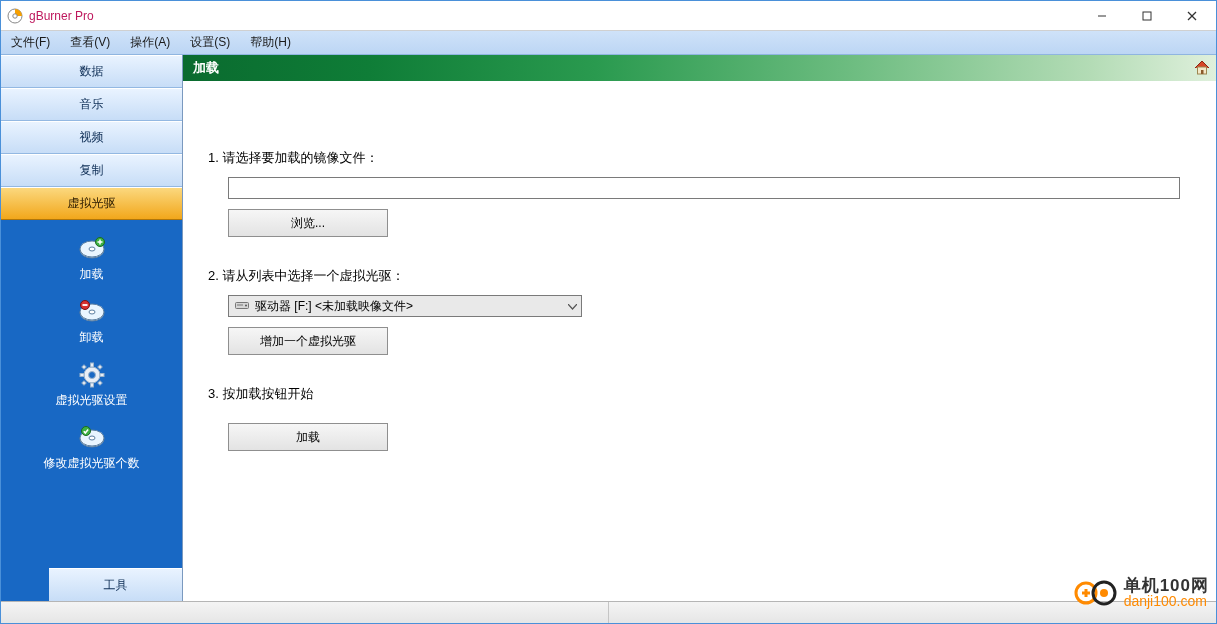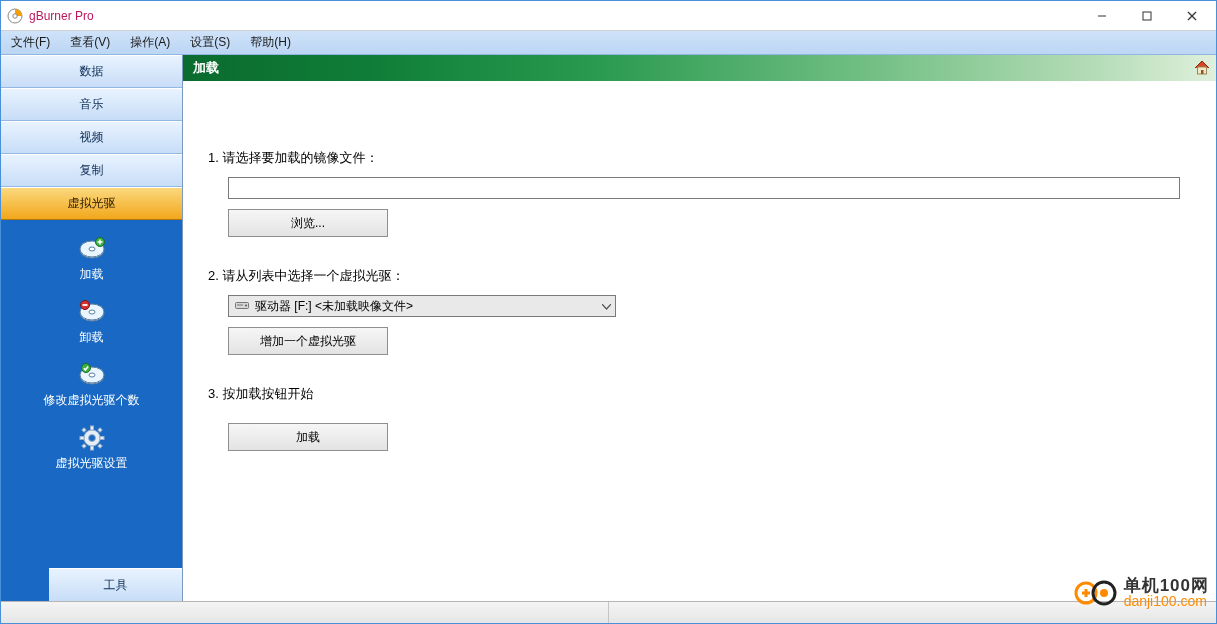--- a/index.html
+++ b/index.html
@@ -152,21 +152,21 @@
       color: #000;
       display: inline-flex;
       align-items: center;
       justify-content: center;
       margin-left: 20px;
       margin-top: 10px;
       padding: 0 10px;
     }
     .drive-select {
       position: relative;
-      width: 388px;
+      width: 354px;
       height: 22px;
       border: 1px solid #7a7a7a;
       background: #e9e9e9;
       display: flex;
       align-items: center;
       padding: 0 22px 0 6px;
       margin-left: 20px;
       font-size: 12px;
       gap: 6px;
     }
@@ -279,51 +279,51 @@
         <span class="ic">
           <svg width="30" height="26" viewBox="0 0 30 26">
             <ellipse cx="15" cy="14" rx="12" ry="8" fill="#d8e7f4" stroke="#5b7ea0"></ellipse>
             <ellipse cx="15" cy="13" rx="12" ry="8" fill="#e9f5ff" stroke="#5b7ea0"></ellipse>
             <ellipse cx="15" cy="13" rx="3" ry="2" fill="#fff" stroke="#5b7ea0"></ellipse>
             <circle cx="8" cy="6" r="4.5" fill="#d63030" stroke="#7a1313"></circle>
             <path d="M5.5 6 h5" stroke="#fff" stroke-width="1.8"></path>
           </svg>
         </span>
         <span>卸载</span>
-      </div>
-      <div class="sb-task">
-        <span class="ic">
-          <svg width="30" height="26" viewBox="0 0 30 26">
-            <ellipse cx="15" cy="14" rx="12" ry="8" fill="#d8e7f4" stroke="#5b7ea0"></ellipse>
-            <ellipse cx="15" cy="13" rx="12" ry="8" fill="#e9f5ff" stroke="#5b7ea0"></ellipse>
-            <ellipse cx="15" cy="13" rx="3" ry="2" fill="#fff" stroke="#5b7ea0"></ellipse>
-            <circle cx="9" cy="6" r="4.5" fill="#3db143" stroke="#1c6a21"></circle>
-            <path d="M6.8 6.2 l1.5 1.8 l2.8 -3.5" stroke="#fff" stroke-width="1.5" fill="none"></path>
-          </svg>
-        </span>
-        <span>修改虚拟光驱个数</span>
       </div>
       <div class="sb-task">
         <span class="ic">
           <svg width="26" height="26" viewBox="0 0 26 26">
             <g fill="#e8eef6" stroke="#9ab3cc" stroke-width="1">
               <circle cx="13" cy="13" r="8"></circle>
               <rect x="11.5" y="1" width="3" height="4"></rect>
                 <rect x="11.5" y="21" width="3" height="4"></rect>
               <rect x="1" y="11.5" width="4" height="3"></rect>
                 <rect x="21" y="11.5" width="4" height="3"></rect>
               <rect x="3.5" y="3.5" width="3" height="3" transform="rotate(45 5 5)"></rect>
               <rect x="19.5" y="3.5" width="3" height="3" transform="rotate(45 21 5)"></rect>
               <rect x="3.5" y="19.5" width="3" height="3" transform="rotate(45 5 21)"></rect>
               <rect x="19.5" y="19.5" width="3" height="3" transform="rotate(45 21 21)"></rect>
             </g>
             <circle cx="13" cy="13" r="3.5" fill="#1868c4" stroke="#9ab3cc"></circle>
           </svg>
         </span>
         <span>虚拟光驱设置</span>
+      </div>
+      <div class="sb-task">
+        <span class="ic">
+          <svg width="30" height="26" viewBox="0 0 30 26">
+            <ellipse cx="15" cy="14" rx="12" ry="8" fill="#d8e7f4" stroke="#5b7ea0"></ellipse>
+            <ellipse cx="15" cy="13" rx="12" ry="8" fill="#e9f5ff" stroke="#5b7ea0"></ellipse>
+            <ellipse cx="15" cy="13" rx="3" ry="2" fill="#fff" stroke="#5b7ea0"></ellipse>
+            <circle cx="9" cy="6" r="4.5" fill="#3db143" stroke="#1c6a21"></circle>
+            <path d="M6.8 6.2 l1.5 1.8 l2.8 -3.5" stroke="#fff" stroke-width="1.5" fill="none"></path>
+          </svg>
+        </span>
+        <span>修改虚拟光驱个数</span>
       </div>
     </div>
 
     <div class="sb-bottom">
       <span>工具</span>
     </div>
   </div>
 
   <div class="content">
     <div class="panel-header">

